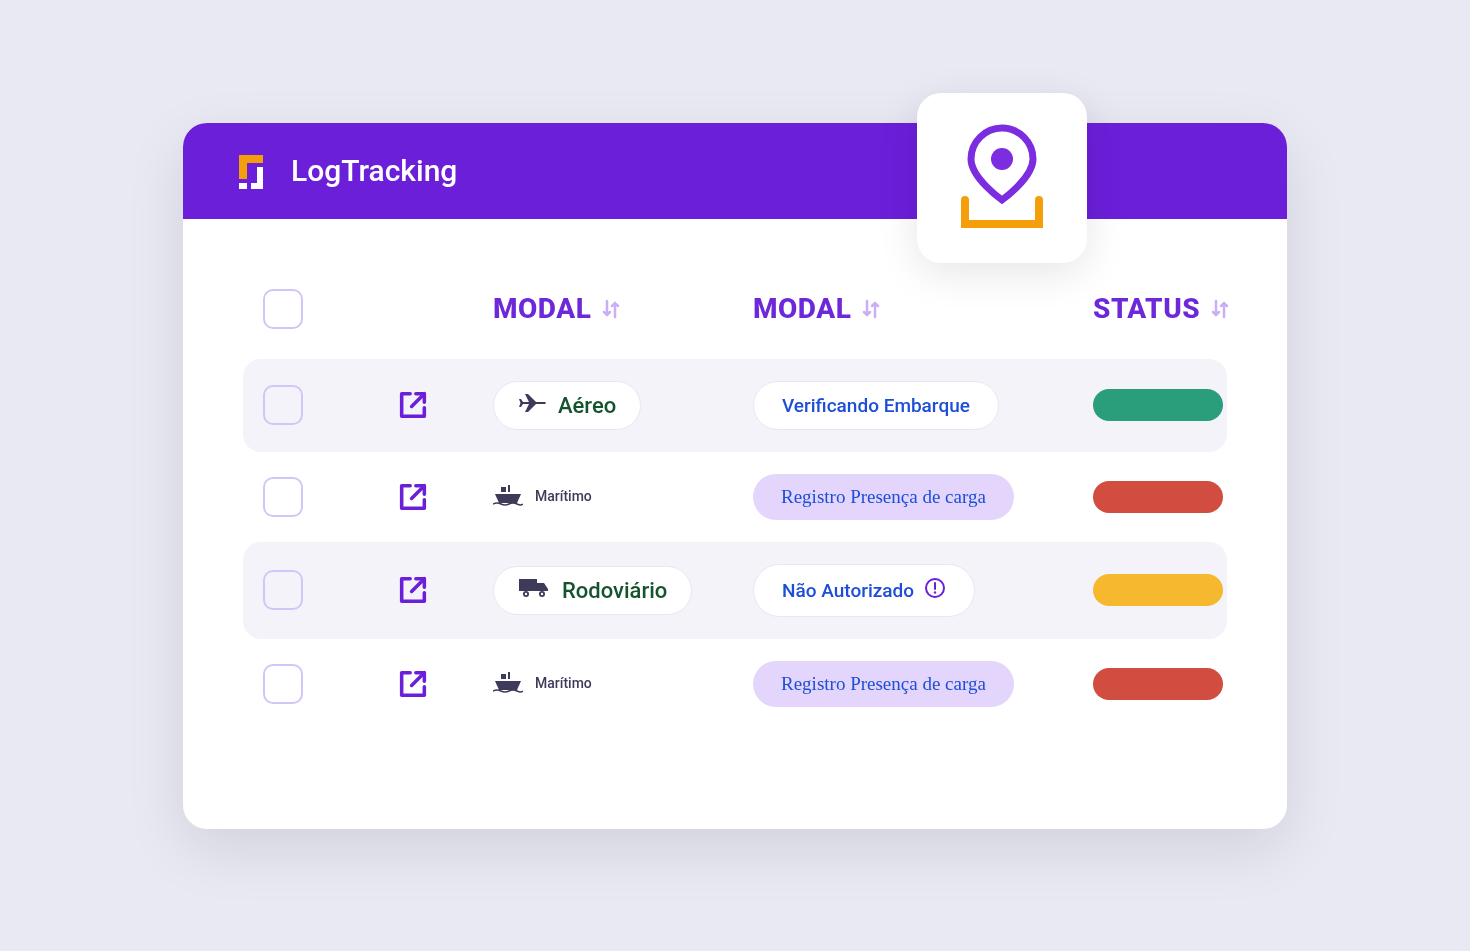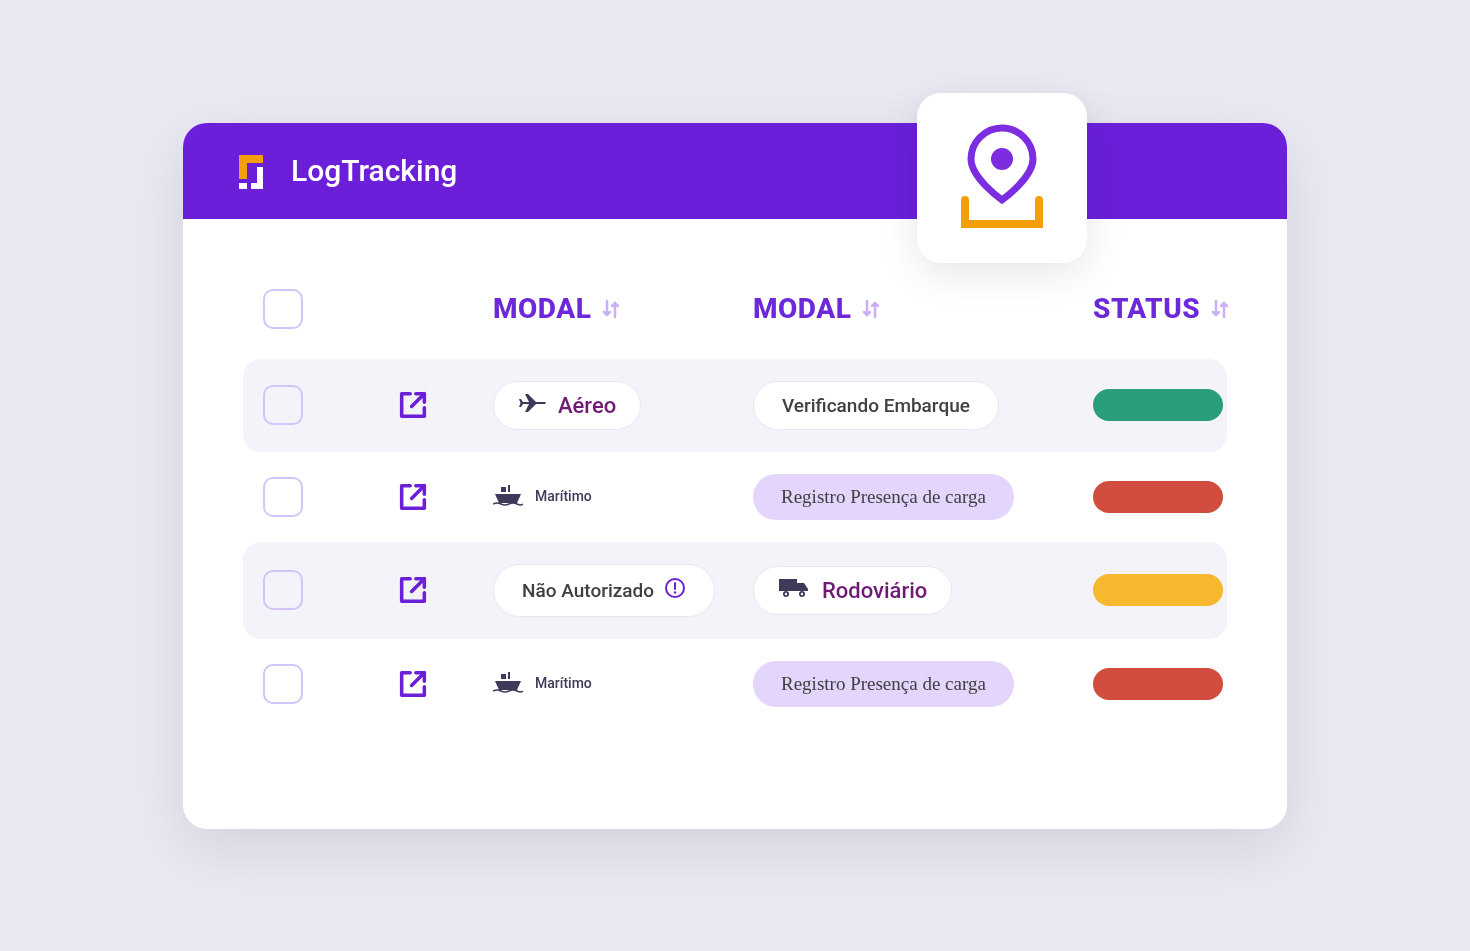--- a/index.html
+++ b/index.html
@@ -121,21 +121,21 @@
     
     .modal-pill {
       display: inline-flex;
       align-items: center;
       gap: 12px;
       background: white;
       border: 1px solid #e9e5f3;
       border-radius: 999px;
       padding: 10px 24px;
       font-size: 22px;
-      color: #701a75;
+      color: #14532d;
       font-weight: 500;
     }
     
     .modal-text {
       display: inline-flex;
       align-items: center;
       gap: 12px;
       font-size: 14px;
       color: #3d3a5a;
       font-weight: 500;
@@ -146,21 +146,21 @@
     }
     
     .status-pill {
       display: inline-flex;
       align-items: center;
       gap: 10px;
       border-radius: 999px;
       padding: 12px 28px;
       font-size: 19px;
       font-weight: 500;
-      color: #404040;
+      color: #1d4ed8;
     }
     
     .status-pill.white {
       background: white;
       border: 1px solid #e9e5f3;
     }
     
     .status-pill.purple {
       background: #e3d5fc;
       font-family: Liberation Serif, serif;
@@ -294,38 +294,38 @@
         </div>
         <div class="table-row highlighted">
           <div class="checkbox"></div>
           <div class="external-link-icon">
             <svg width="34" height="34" viewBox="0 0 24 24">
               <path d="M 10 4 L 4 4 L 4 20 L 20 20 L 20 14" stroke="#6b1fd9" stroke-width="2.5" fill="none" stroke-linecap="round" stroke-linejoin="round"></path>
               <path d="M 14 4 L 20 4 L 20 10" stroke="#6b1fd9" stroke-width="2.5" fill="none" stroke-linecap="round" stroke-linejoin="round"></path>
               <path d="M 20 4 L 11 13" stroke="#6b1fd9" stroke-width="2.5" fill="none" stroke-linecap="round"></path>
             </svg>
           </div>
-          <div><div class="status-pill white">
-              <span>Não Autorizado</span>
-              <span class="alert-icon"><svg width="22" height="22" viewBox="0 0 22 22">
-                  <circle cx="11" cy="11" r="9" stroke="#6b1fd9" stroke-width="2" fill="none"></circle>
-                  <line x1="11" y1="6" x2="11" y2="12" stroke="#6b1fd9" stroke-width="2" stroke-linecap="round"></line>
-                  <circle cx="11" cy="15.5" r="1.2" fill="#6b1fd9"></circle>
-                </svg></span>
-            </div></div>
           <div><div class="modal-pill">
               <span class="modal-icon"><svg width="32" height="22" viewBox="0 0 32 22">
                   <rect x="1" y="2" width="18" height="12" fill="#3d3a5a"></rect>
                   <path d="M 19 6 L 26 6 L 30 12 L 30 14 L 19 14 Z" fill="#3d3a5a"></path>
                   <circle cx="8" cy="17" r="3" fill="#3d3a5a"></circle>
                   <circle cx="8" cy="17" r="1.2" fill="white"></circle>
                   <circle cx="24" cy="17" r="3" fill="#3d3a5a"></circle>
                   <circle cx="24" cy="17" r="1.2" fill="white"></circle>
                 </svg></span>
               <span>Rodoviário</span>
+            </div></div>
+          <div><div class="status-pill white">
+              <span>Não Autorizado</span>
+              <span class="alert-icon"><svg width="22" height="22" viewBox="0 0 22 22">
+                  <circle cx="11" cy="11" r="9" stroke="#6b1fd9" stroke-width="2" fill="none"></circle>
+                  <line x1="11" y1="6" x2="11" y2="12" stroke="#6b1fd9" stroke-width="2" stroke-linecap="round"></line>
+                  <circle cx="11" cy="15.5" r="1.2" fill="#6b1fd9"></circle>
+                </svg></span>
             </div></div>
           <div class="canal-cell">
             <div class="canal-pill canal-yellow"></div>
           </div>
         </div>
         <div class="table-row">
           <div class="checkbox"></div>
           <div class="external-link-icon">
             <svg width="34" height="34" viewBox="0 0 24 24">
               <path d="M 10 4 L 4 4 L 4 20 L 20 20 L 20 14" stroke="#6b1fd9" stroke-width="2.5" fill="none" stroke-linecap="round" stroke-linejoin="round"></path>

